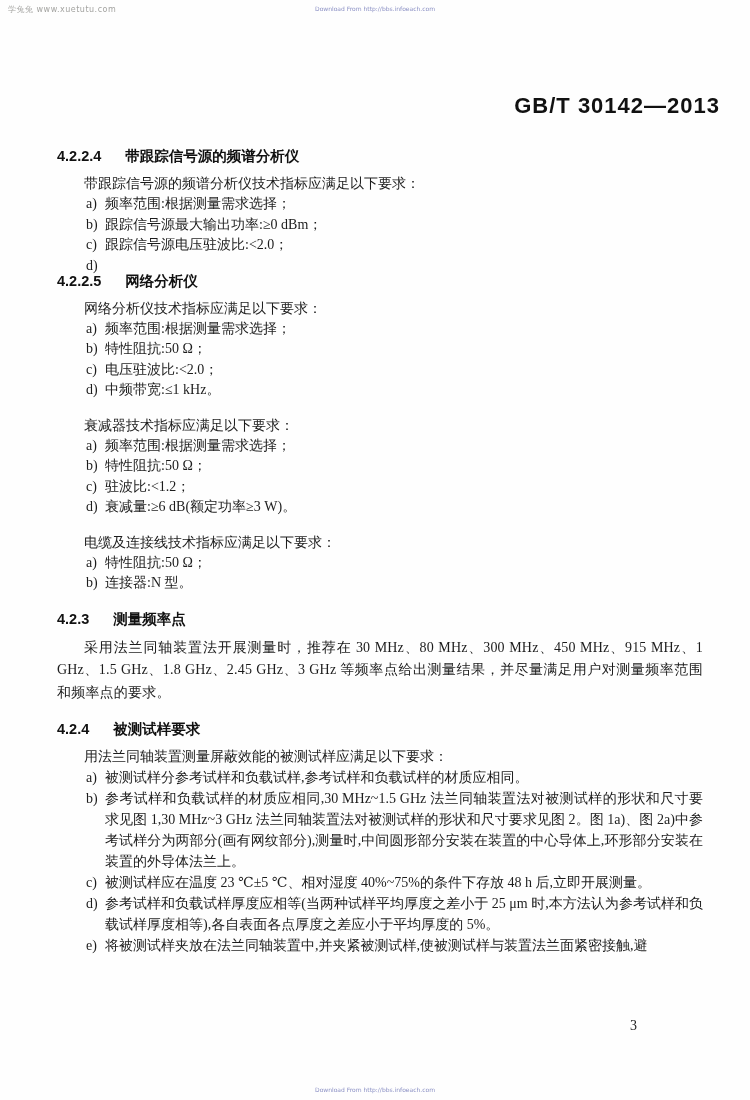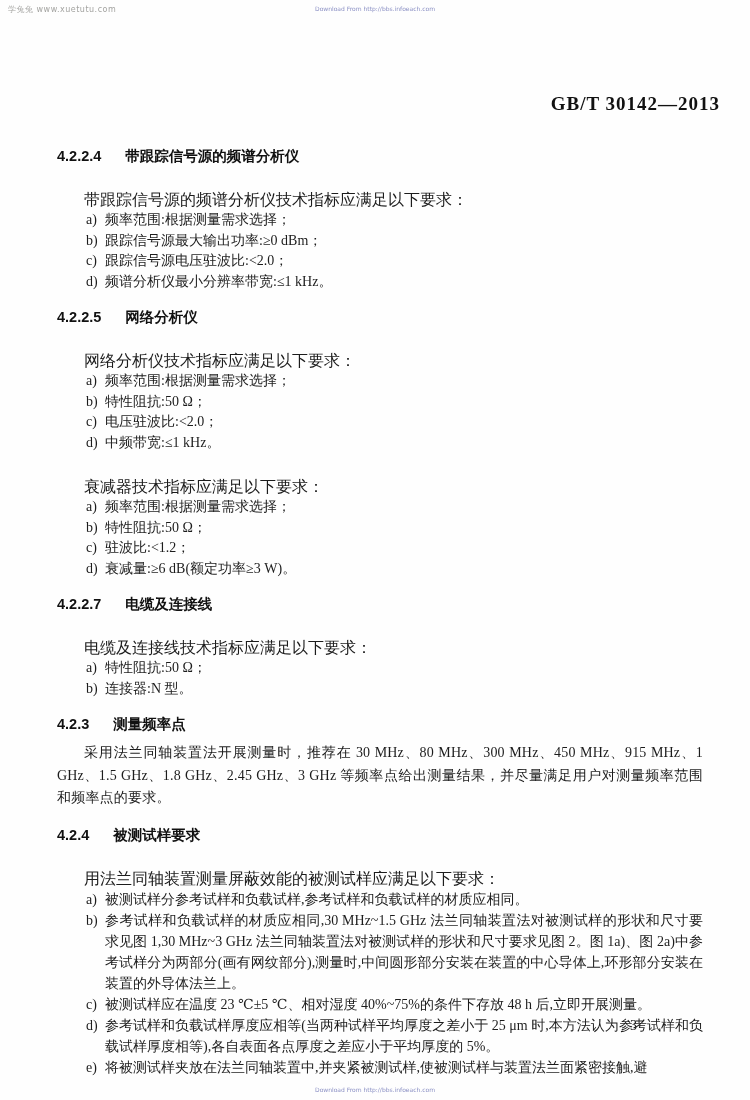--- a/index.html
+++ b/index.html
@@ -16,36 +16,36 @@
   }
   .wm-center{
     position:absolute;left:50%;transform:translateX(-50%);
     font-family:"DejaVu Sans",sans-serif;font-size:6px;color:#8b90c4;white-space:nowrap;
   }
   .wm-top{top:5px;}
   .wm-bottom{top:1086px;}
 
   .doc-number{
     position:absolute;top:93px;right:30px;
-    font-family:Liberation Serif, serif;
-    font-weight:bold;font-size:19px;letter-spacing:1px;color:#111;
+    font-family:Liberation Sans, sans-serif;
+    font-weight:bold;font-size:22px;letter-spacing:1px;color:#111;
   }
 
   .content{position:absolute;left:57px;top:146px;width:646px;}
 
   .section{margin-top:15px;}
   .section:first-child{margin-top:0;}
   .sec-heading{
     display:flex;gap:24px;align-items:baseline;
     font-family:"Liberation Sans","DejaVu Sans",sans-serif;
     font-weight:700;font-size:14.5px;line-height:20px;color:#111;
   }
   .sec-intro{
-    margin:24px 0 0 0;padding-left:27px;
-    font-size:16px;line-height:20px;
+    margin:8px 0 0 0;padding-left:27px;
+    font-size:14px;line-height:20px;
   }
   .list{margin:0;}
   .list-item{
     position:relative;padding-left:48px;
     font-size:14px;line-height:20px;text-align:justify;
   }
   .list-item .marker{position:absolute;left:29px;top:0;}
   .list-tight .list-item{line-height:20.5px;}
   .list-wide .list-item{line-height:21px;}
   .sec-paragraph{
@@ -84,21 +84,20 @@
         <div class="list-item">
           <span class="marker">b)</span>
           <span>跟踪信号源最大输出功率:≥0 dBm；</span>
         </div>
         <div class="list-item">
           <span class="marker">c)</span>
           <span>跟踪信号源电压驻波比:&lt;2.0；</span>
         </div>
         <div class="list-item">
           <span class="marker">d)</span>
-          <span>频谱分析仪最小分辨率带宽:≤1 kHz。</span>
         </div>
       </div>
     </div>
 
     <div class="section">
       <div class="sec-heading">
         <span>4.2.2.5</span>
         <span>网络分析仪</span>
       </div>
       <p class="sec-intro">网络分析仪技术指标应满足以下要求：</p>
@@ -138,24 +137,20 @@
           <span>驻波比:&lt;1.2；</span>
         </div>
         <div class="list-item">
           <span class="marker">d)</span>
           <span>衰减量:≥6 dB(额定功率≥3 W)。</span>
         </div>
       </div>
     </div>
 
     <div class="section">
-      <div class="sec-heading">
-        <span>4.2.2.7</span>
-        <span>电缆及连接线</span>
-      </div>
       <p class="sec-intro">电缆及连接线技术指标应满足以下要求：</p>
       <div class="list list-tight">
         <div class="list-item">
           <span class="marker">a)</span>
           <span>特性阻抗:50 Ω；</span>
         </div>
         <div class="list-item">
           <span class="marker">b)</span>
           <span>连接器:N 型。</span>
         </div>

